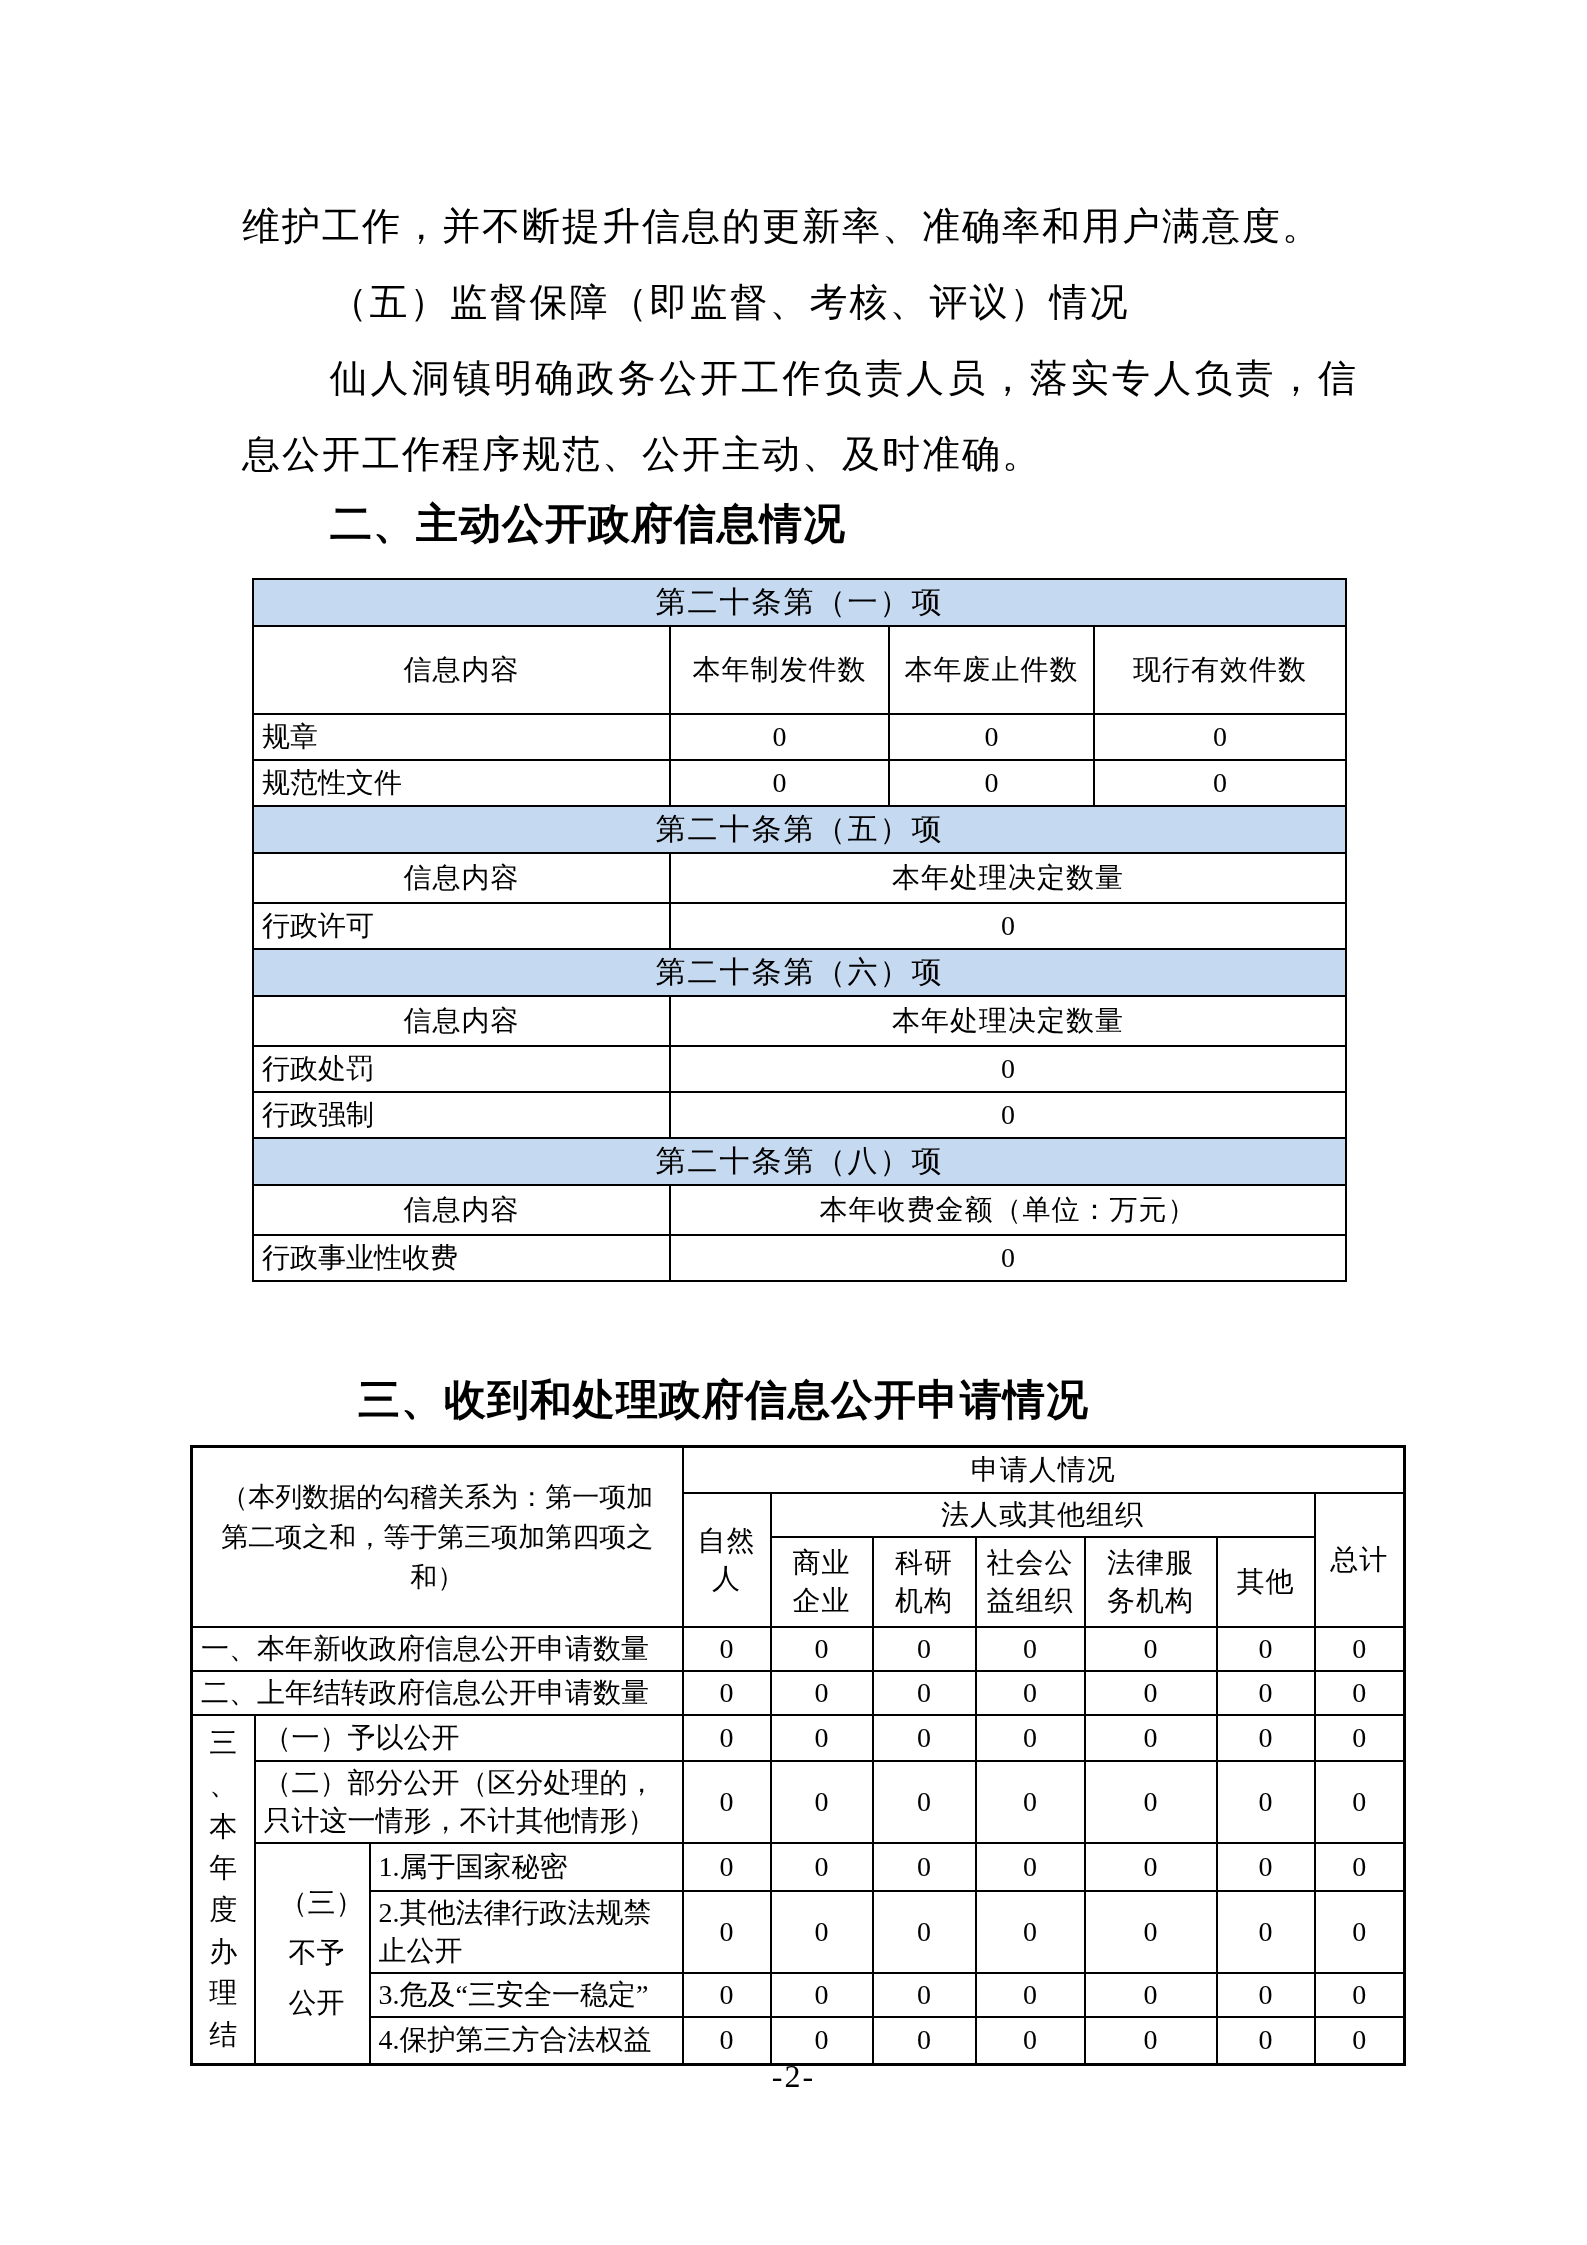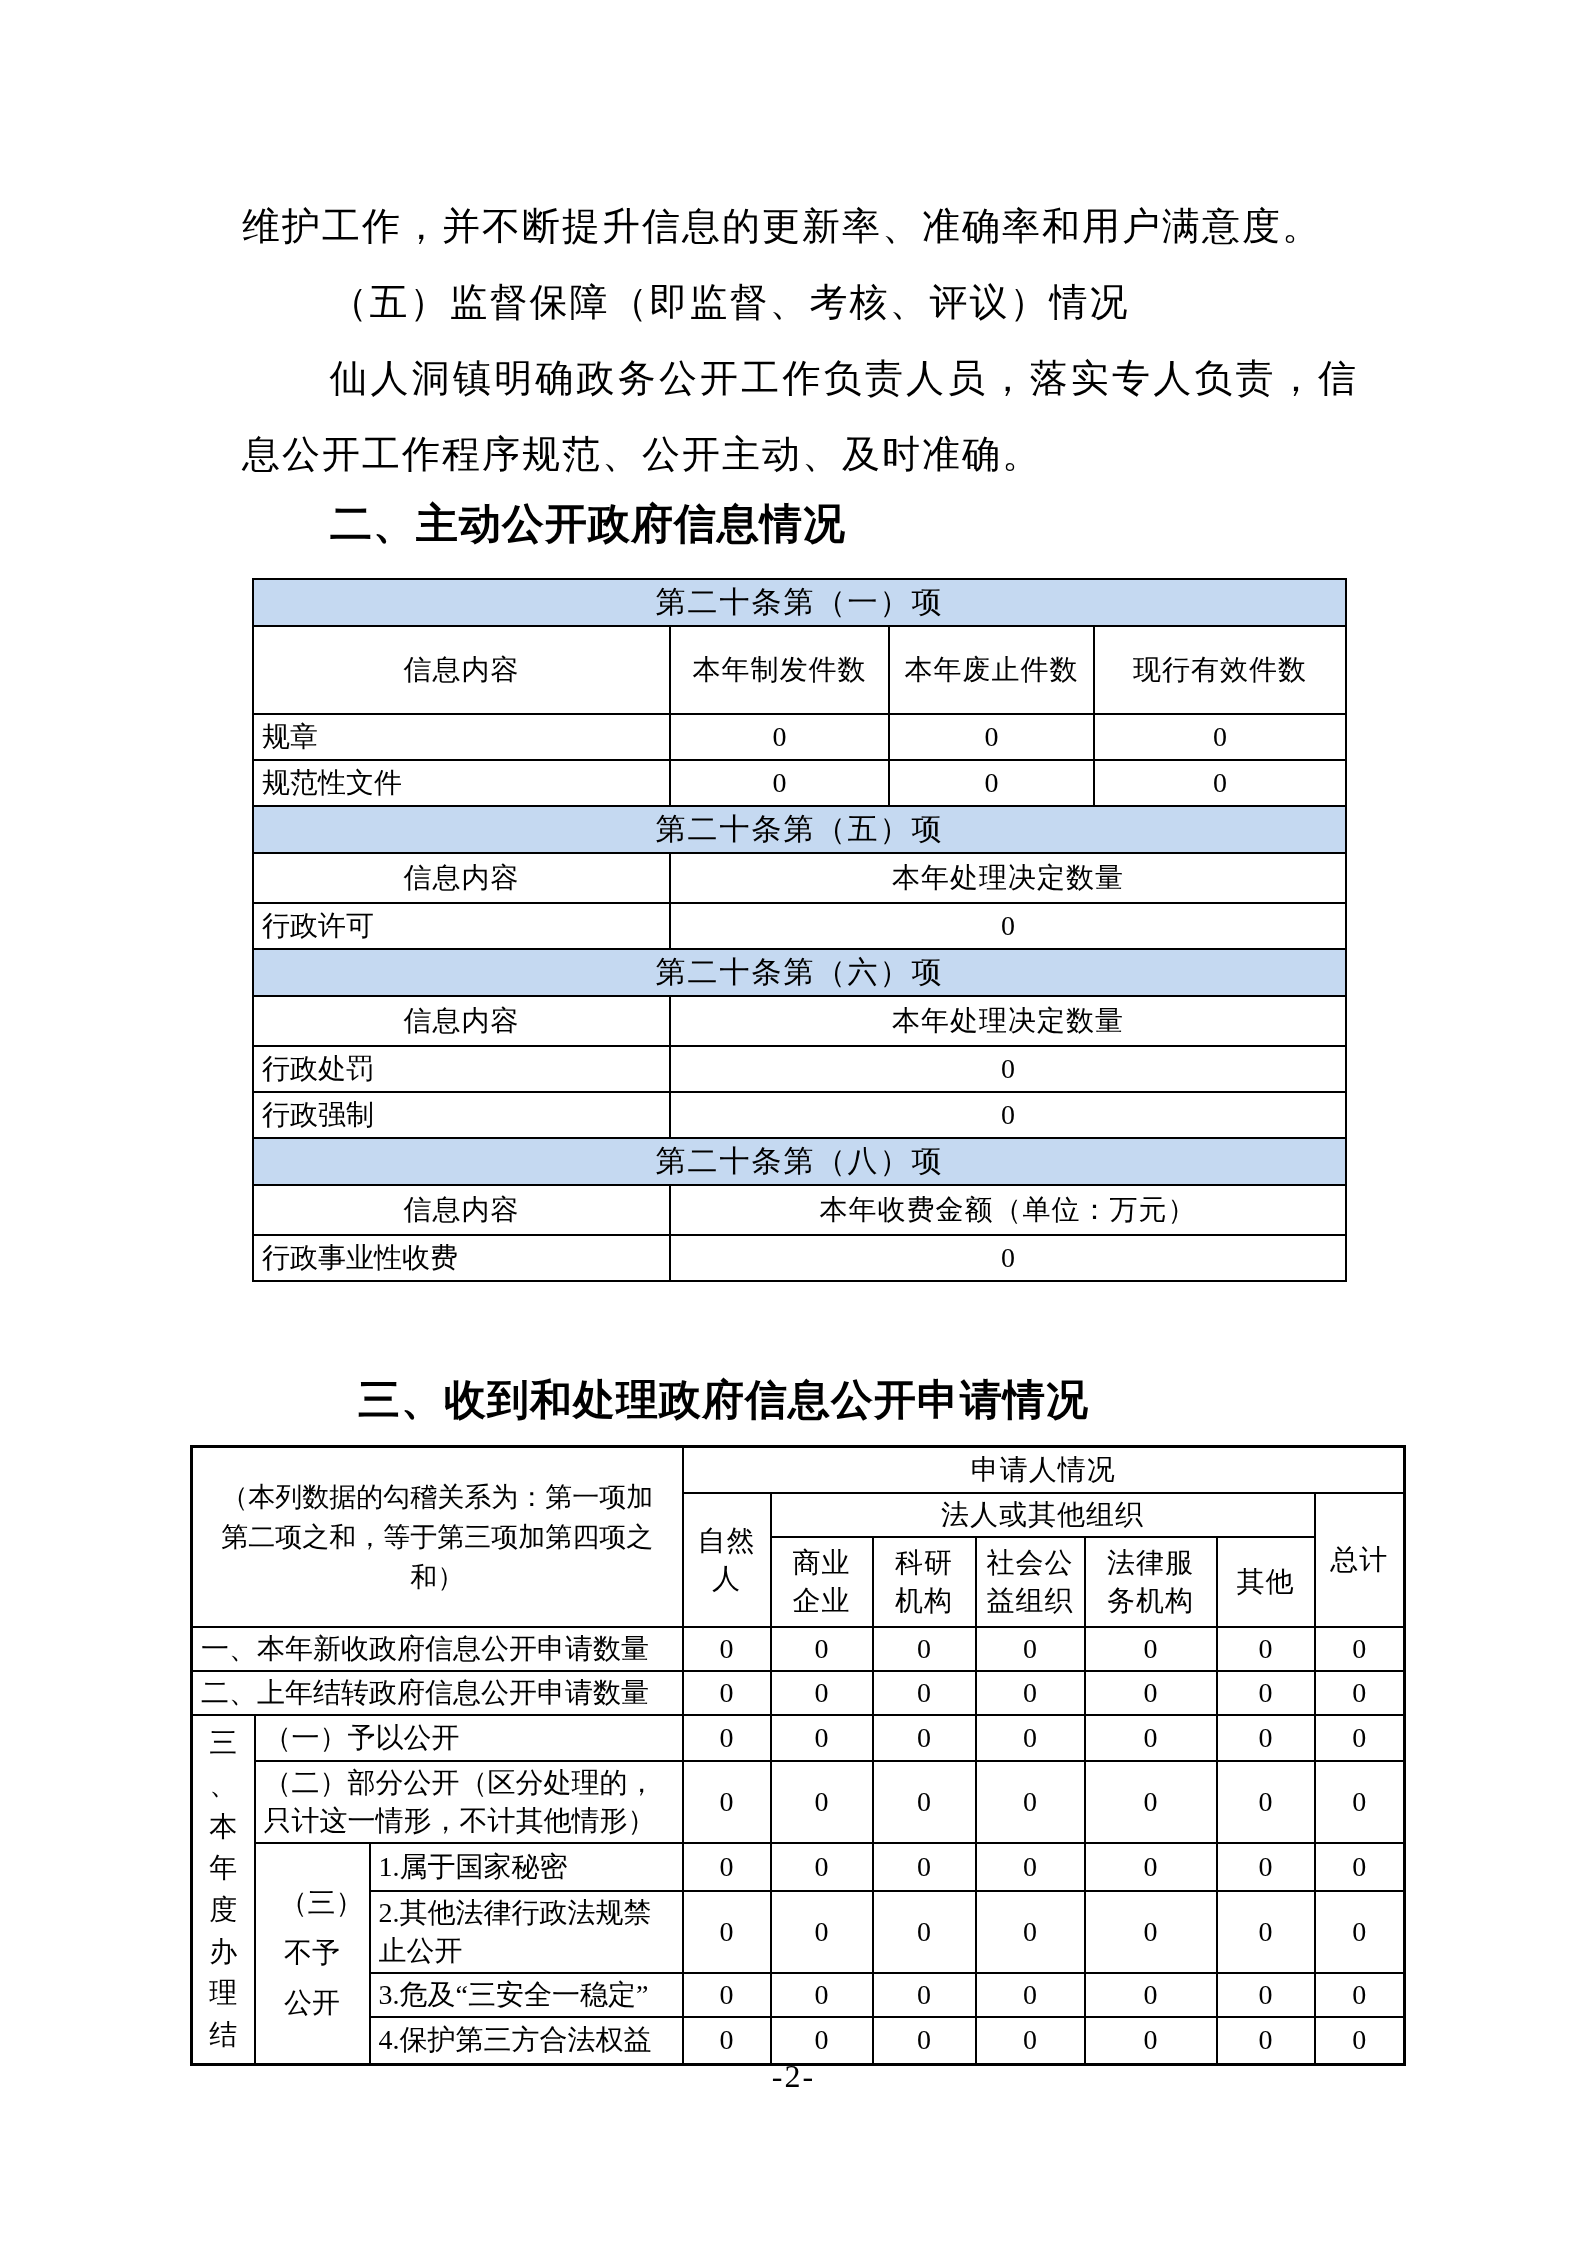--- a/index.html
+++ b/index.html
@@ -25,21 +25,21 @@
 
   table { border-collapse:collapse; table-layout:fixed; background:#fff; }
   #table1 { position:absolute; left:252px; top:578px; width:1093px; border:2px solid #22c55e; }
   #table2 { position:absolute; left:190px; top:1445px; width:1213px; border:3px solid #000; }
   td { border:2px solid #000; font-size:28px; padding:2px 8px; vertical-align:middle; word-break:break-all; }
   td.sec-hdr { background:var(--hdr-bg,#C5D9F1); text-align:center; font-size:30px; letter-spacing:2px; }
   td.col-hdr { text-align:center; letter-spacing:1px; }
   td.label   { text-align:left; padding-left:8px; }
   td.val     { text-align:center; }
   td.corner  { text-align:center; font-size:27px; line-height:40px; padding:17px 18px; }
-  td.refuse  { text-align:center; line-height:50px; padding:2px 24px;margin-left:44px; }
+  td.refuse  { text-align:right; line-height:50px; padding:2px 24px;margin-left:44px; }
   .vwrap { display:flex; flex-direction:column; justify-content:space-between;
            align-items:center; height:330px; margin:4px 0; }
   .vchar { display:block; text-align:center; }
   .pagenum {
     position:absolute; left:0; top:2058px; width:100%;
     text-align:center; font-size:32px; letter-spacing:2px;
   }
 </style>
 </head>
 <body>

